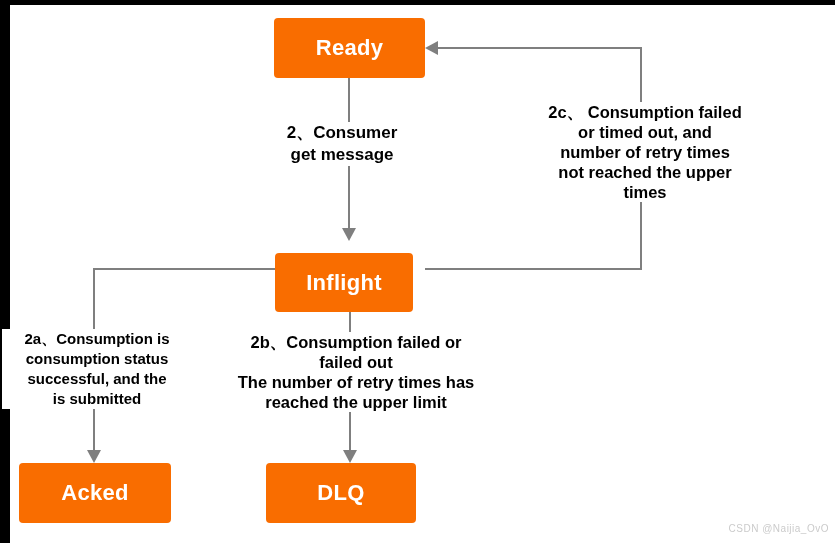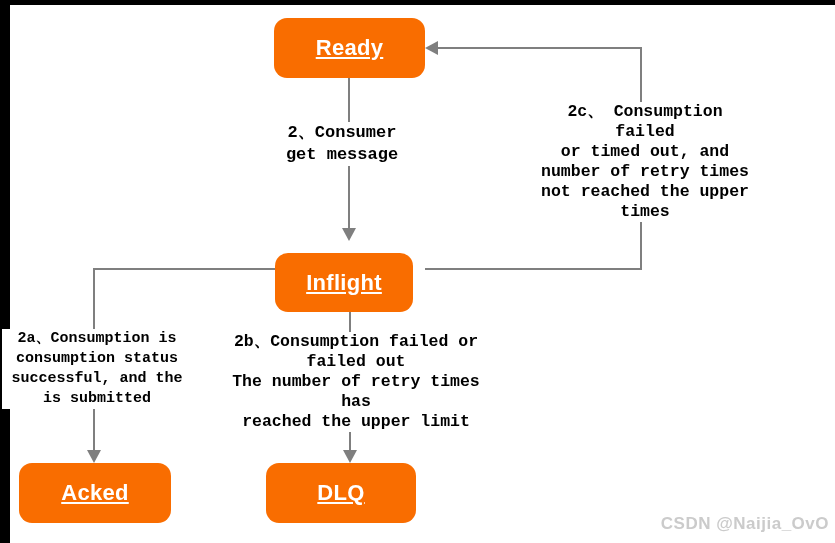--- a/index.html
+++ b/index.html
@@ -19,44 +19,44 @@
   
   .arrow{position:absolute;width:0;height:0;}
   .arrow.down{border-left:7px solid transparent;border-right:7px solid transparent;border-top:13px solid var(--connector,#7f7f7f);}
   .arrow.left{border-top:7px solid transparent;border-bottom:7px solid transparent;border-right:13px solid var(--connector,#7f7f7f);}
 
   
   .node{
     position:absolute;
     background:var(--node-fill,#f96d00);
     color:var(--node-text,#fff);
-    border-radius:13px;
+    border-radius:4px;
     display:flex;align-items:center;justify-content:center;
-    font-size:22px;font-weight:600;letter-spacing:.3px;text-decoration:underline;
+    font-size:22px;font-weight:600;letter-spacing:.3px;
   }
   #node-ready   {left:274px;top:18px; width:151px;height:60px;}
   #node-inflight{left:275px;top:253px;width:138px;height:59px;}
   #node-acked   {left:19px; top:463px;width:152px;height:60px;}
   #node-dlq     {left:266px;top:463px;width:150px;height:60px;}
 
   
   .edge-label{
     position:absolute;background:var(--background,#fff);
     color:var(--label-text,#000);
-    text-align:center;font-weight:600;font-family:Liberation Mono, monospace;
+    text-align:center;font-weight:600;
   }
   #label-consume{left:262px;top:122px;width:160px;font-size:17px;line-height:22px;}
   #label-ack    {left:2px;  top:329px;width:190px;font-size:15px;line-height:20px;}
   #label-to-dlq {left:231px;top:332px;width:250px;font-size:16.5px;line-height:20px;}
   #label-retry  {left:538px;top:102px;width:214px;font-size:16.5px;line-height:20px;}
 
   .watermark{
     position:absolute;right:6px;bottom:9px;
     color:var(--watermark,#cbcbcb);
-    font-size:17px;letter-spacing:.5px;font-weight:700;
+    font-size:10px;letter-spacing:.5px;font-weight:400;
   }
 </style>
 </head>
 <body>
 
 <div class="canvas">
 
   <div class="frame-left"></div>
   <div class="frame-top"></div>
 

